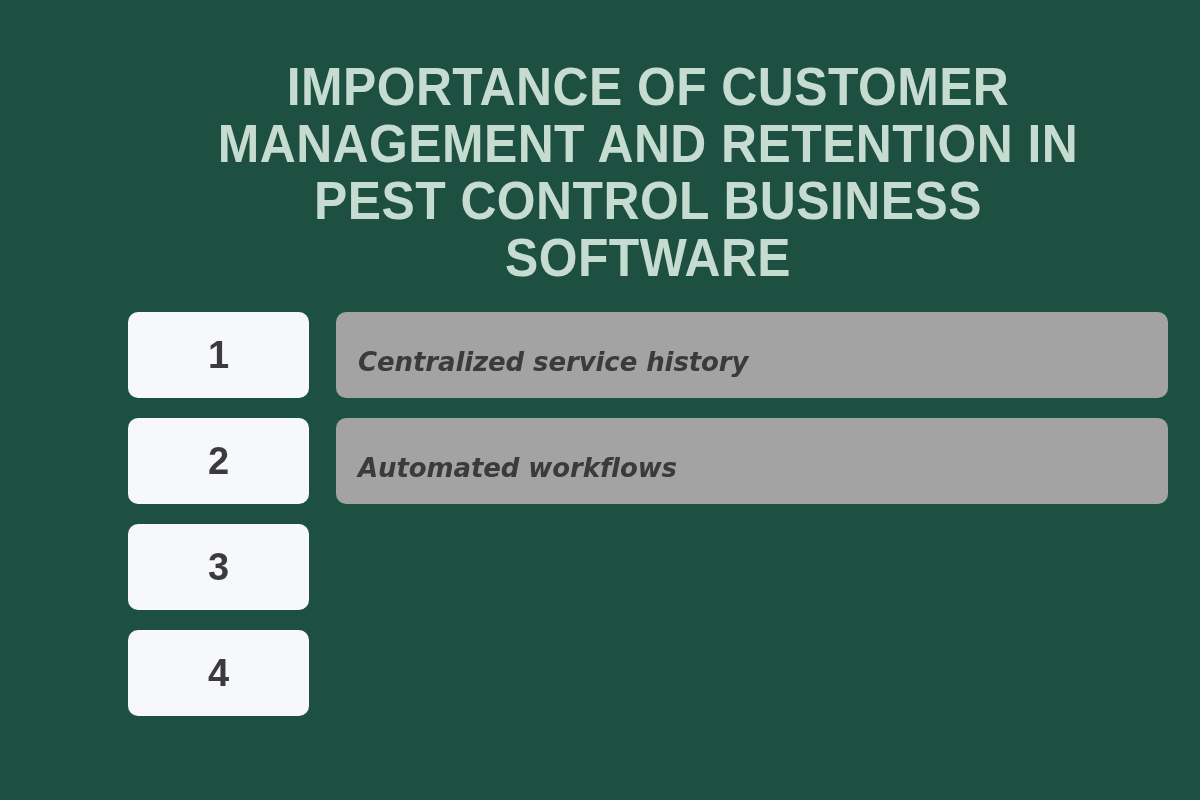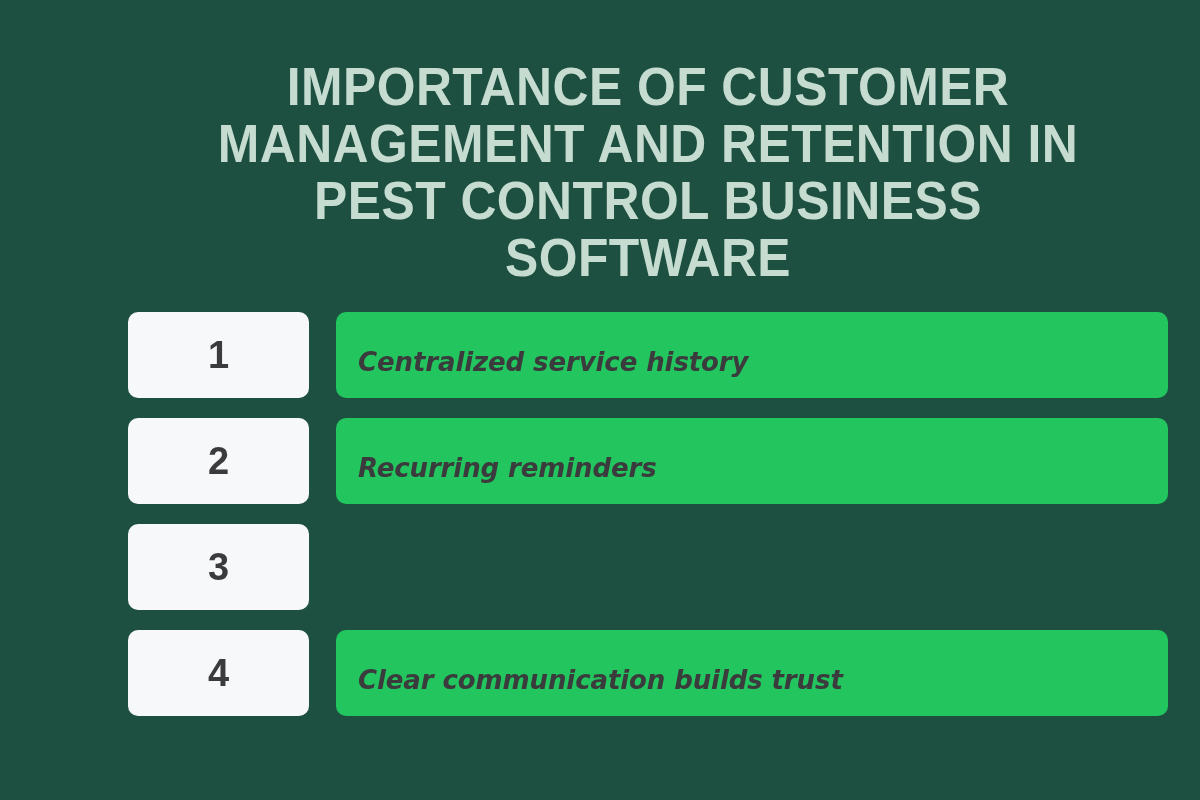--- a/index.html
+++ b/index.html
@@ -78,21 +78,21 @@
     color: #3b3b3d;
     font-family: "Liberation Sans", sans-serif;
     font-weight: 700;
     font-size: 38px;
     line-height: 1;
   }
 
   .text-card {
     flex: 1 1 auto;
     margin-left: 27px;
-    background: #22c55e;
+    background: #a3a3a3;
     border-radius: 10px;
     display: flex;
     align-items: center;
     padding: 16px 24px 0 22px;
   }
 
   .text-card .label {
     color: #3b3b3d;
     font-family: "DejaVu Sans", sans-serif;
     font-weight: 700;
@@ -124,33 +124,30 @@
       <div class="text-card">
         <span class="label">Centralized service history</span>
       </div>
     </div>
 
     <div class="row">
       <div class="num-card">
         <span class="num">2</span>
       </div>
       <div class="text-card">
-        <span class="label">Recurring reminders</span>
+        <span class="label">Automated workflows</span>
       </div>
     </div>
 
     <div class="row">
       <div class="num-card">
         <span class="num">3</span>
       </div>
     </div>
 
     <div class="row">
       <div class="num-card">
         <span class="num">4</span>
       </div>
-      <div class="text-card">
-        <span class="label">Clear communication builds trust</span>
-      </div>
     </div>
 
   </div>
 </div>
 
 </body></html>

